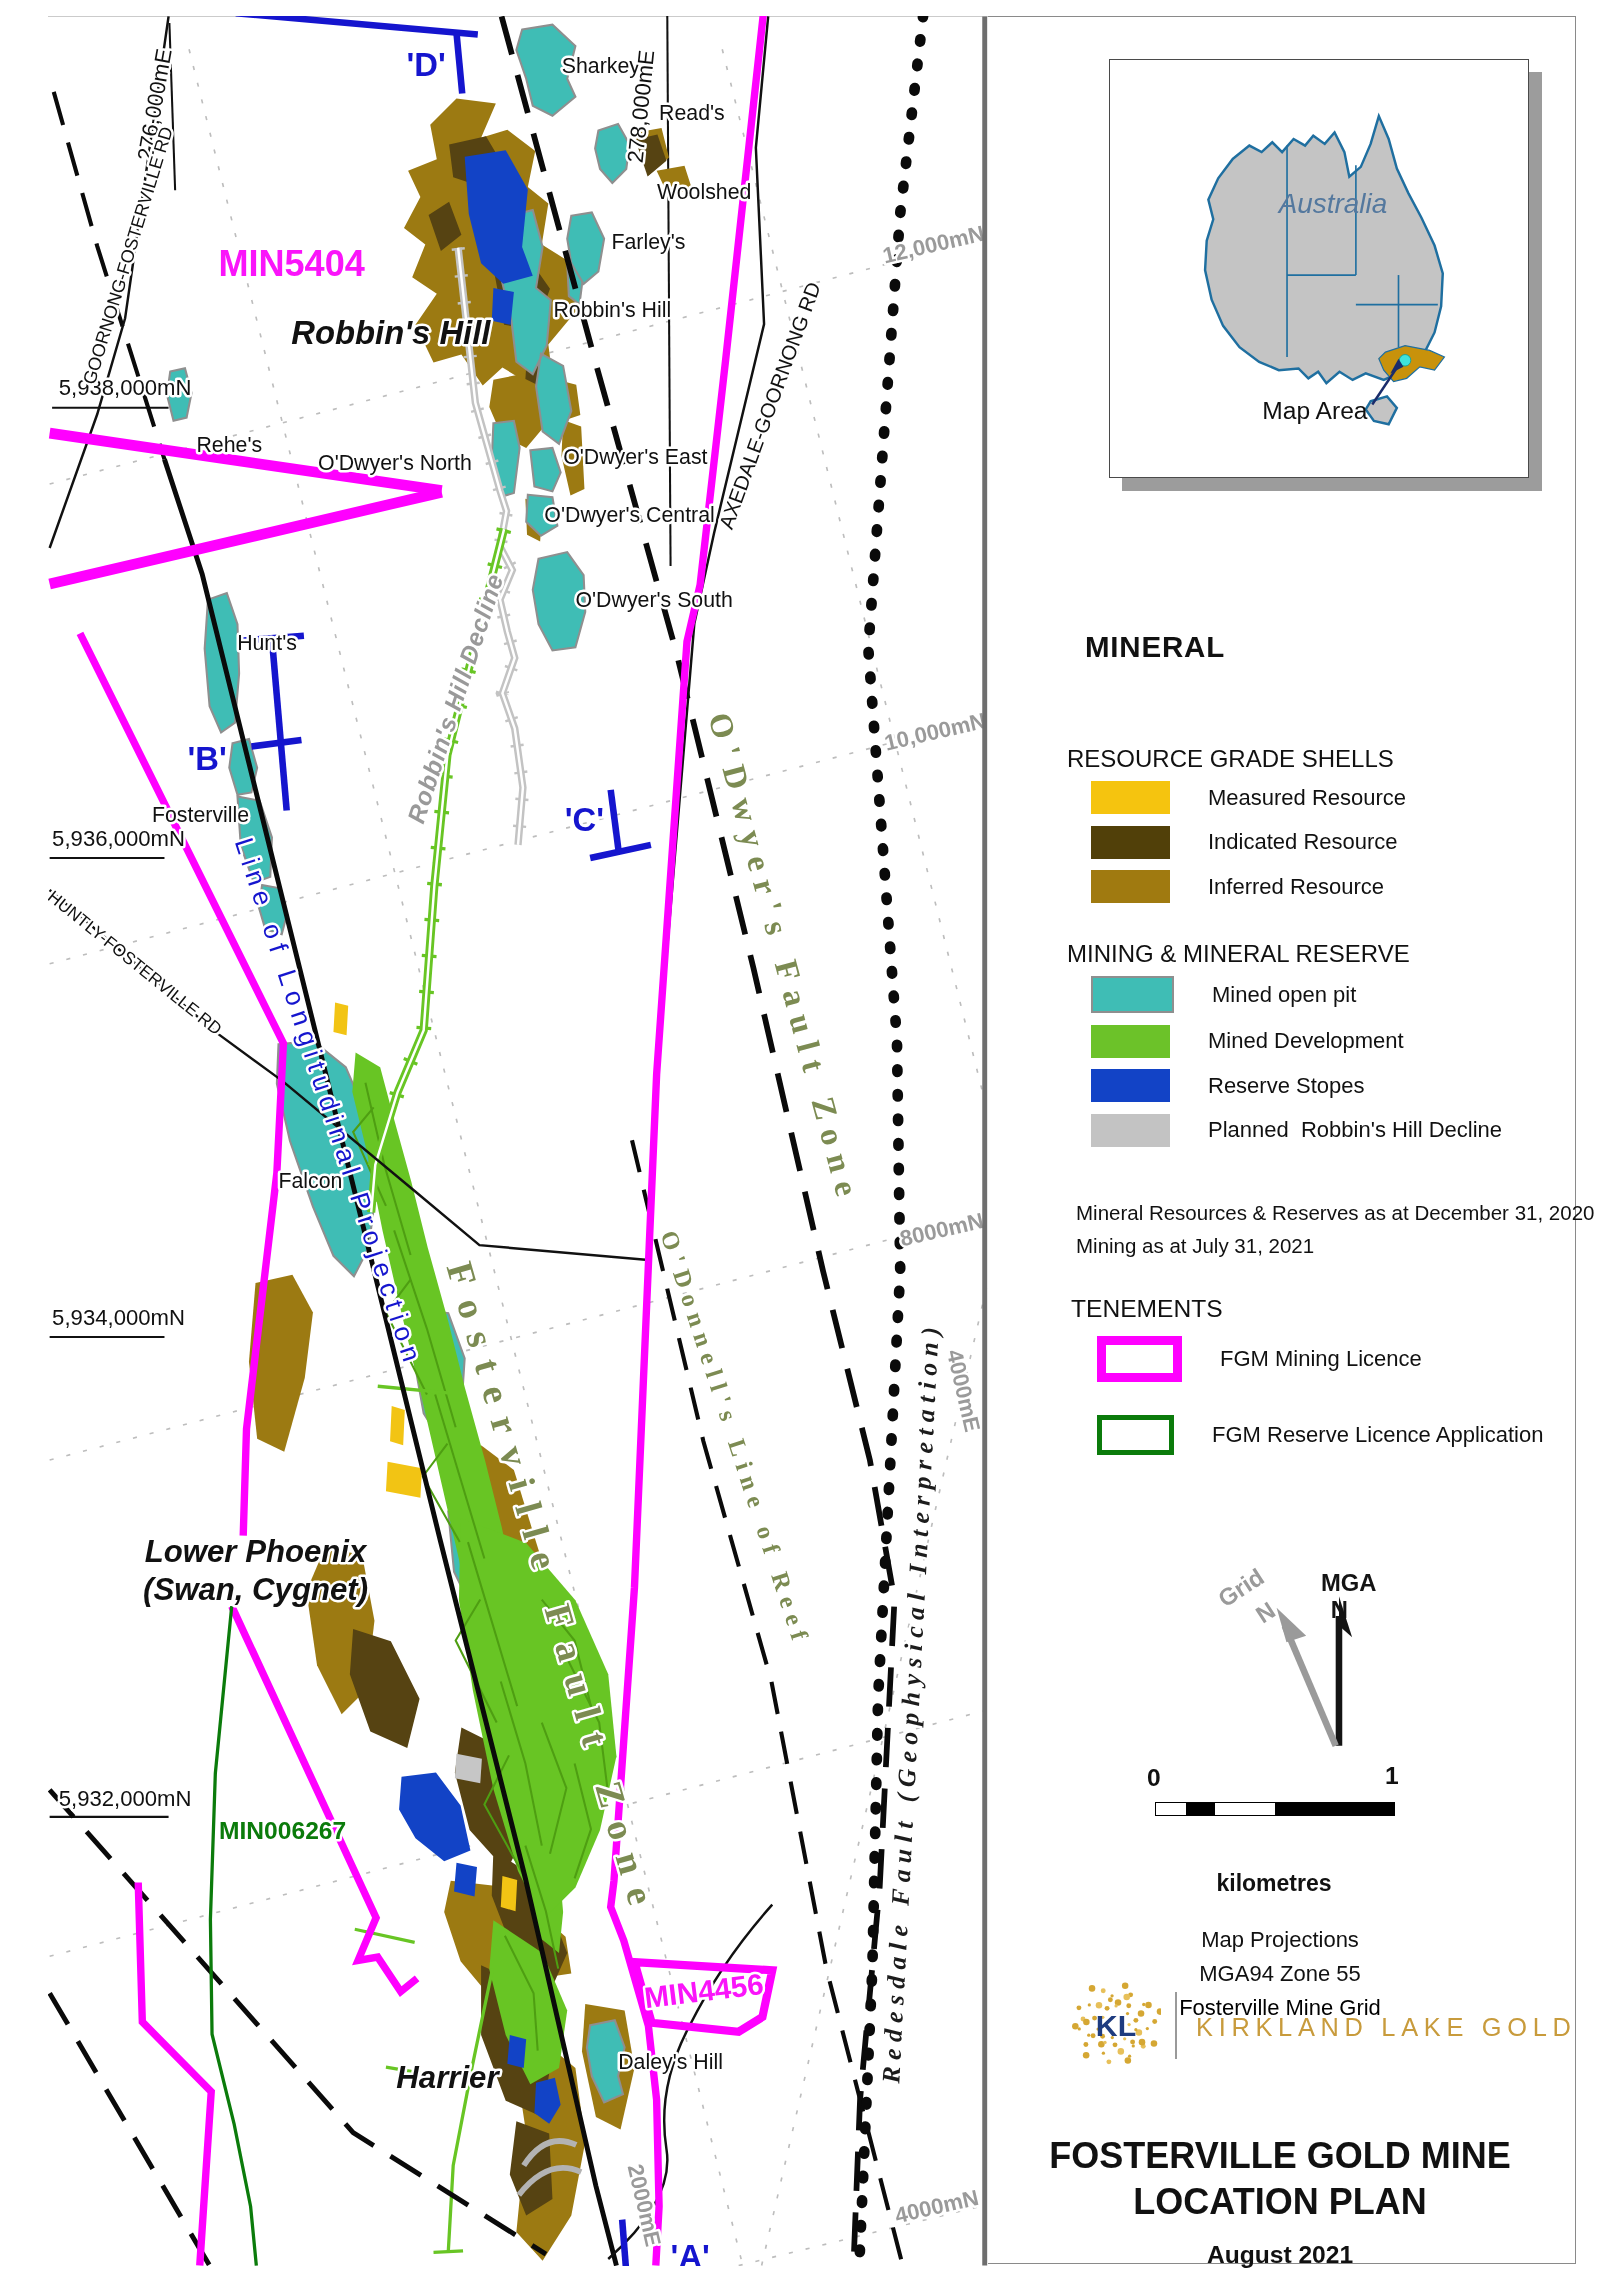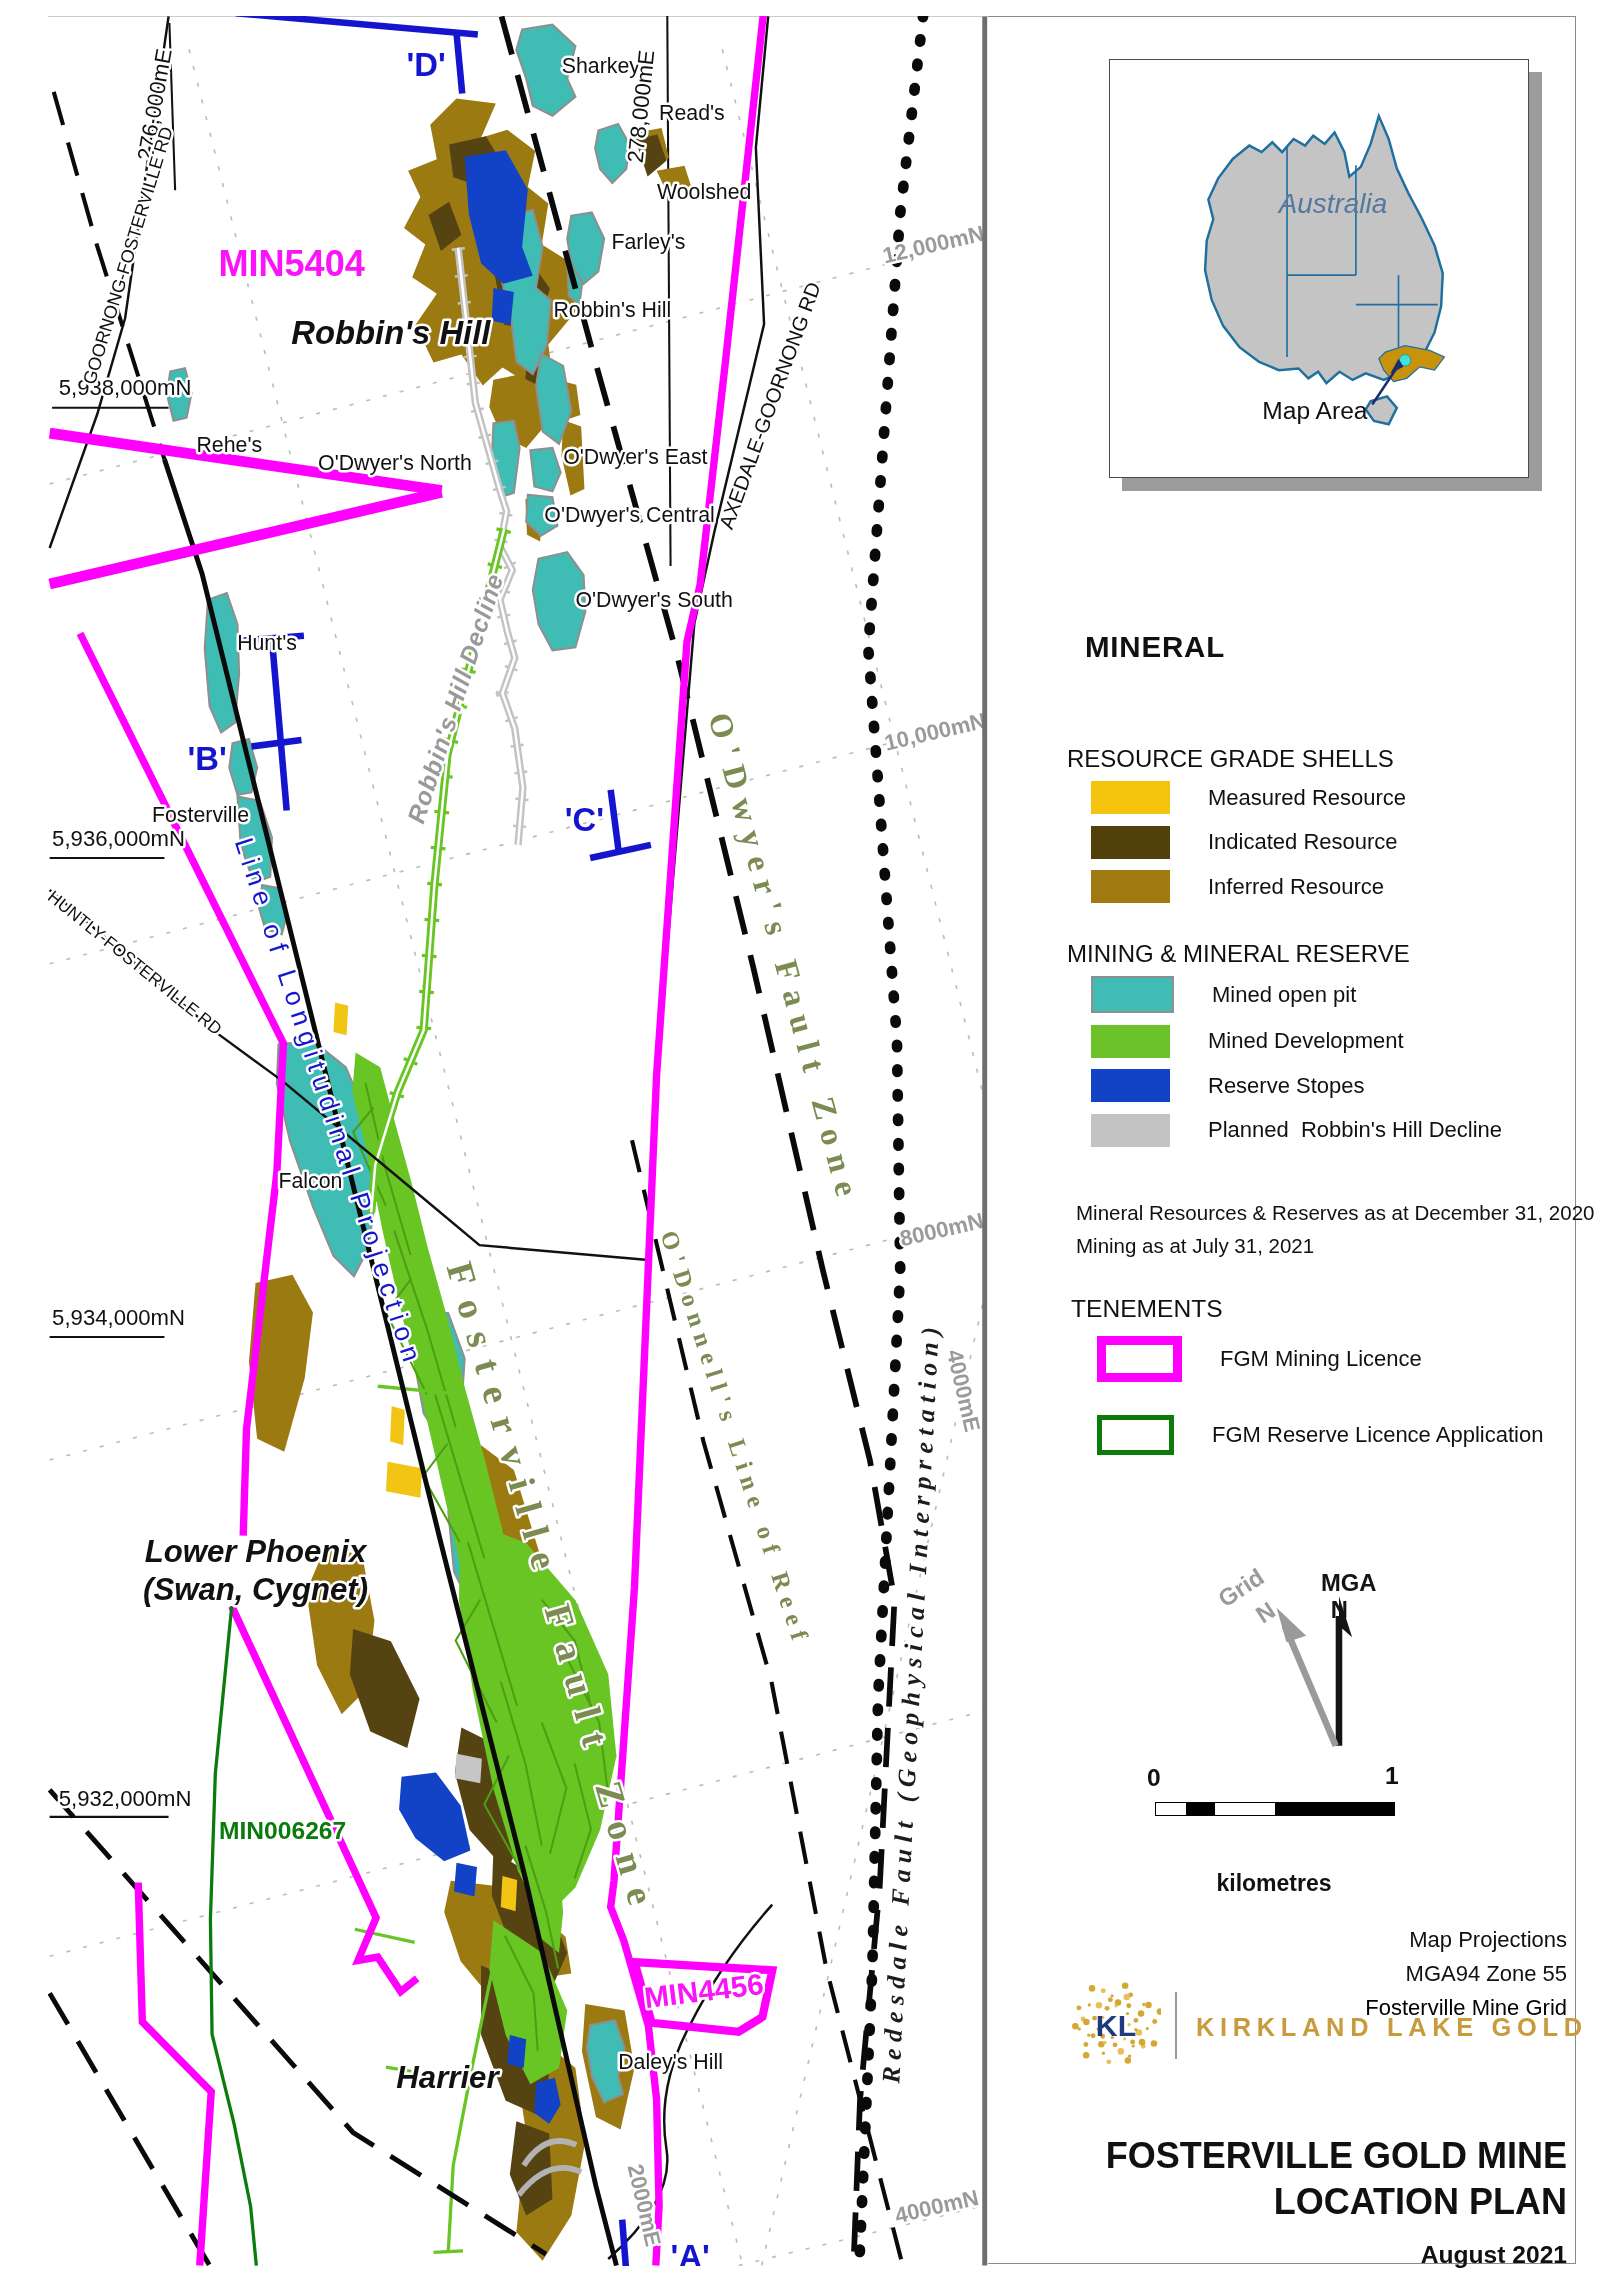--- a/index.html
+++ b/index.html
@@ -9,26 +9,26 @@
   
   #sheet-border{left:48px;top:16.4px;width:1526px;height:2246px;border:1.6px solid #8a8a8a;}
   
   .h-legend{font-size:29.5px;font-weight:bold;letter-spacing:0.8px;}
   .h-sub{font-size:24px;}
   .lg-row{display:flex;align-items:center;margin-bottom:11.5px;padding-left:16px;}
   .lg-swatch{width:79px;height:33px;display:inline-block;flex:0 0 auto;}
   .lg-outline{display:inline-block;flex:0 0 auto;background:#fff;border-style:solid;}
   .lg-label{font-size:22px;margin-left:38px;white-space:pre-wrap;}
   .note{font-size:20.5px;line-height:33px;}
-  .center{text-align:right;}
+  .center{text-align:center;}
   .proj{font-size:22px;line-height:34px;}
   .proj .gray{color:#000000;}
   .title1{font-size:36px;font-weight:bold;letter-spacing:0px;}
   .date{font-size:24.6px;font-weight:bold;}
-  .company{font-size:25.4px;font-weight:bold;letter-spacing:5.7px;color:#C89B3C;white-space:nowrap;}
+  .company{font-size:25.4px;font-weight:normal;letter-spacing:5.7px;color:#C89B3C;white-space:nowrap;}
   .scale-num{font-size:24.6px;font-weight:bold;}
   .kilometres{font-size:23px;font-weight:bold;}
   
   .ml{text-anchor:middle;dominant-baseline:middle;paint-order:stroke;stroke:#fff;stroke-width:6px;stroke-linejoin:round;font-family:"Liberation Sans",sans-serif;}
   .ml.place{fill:#111;}
   .ml.mga{fill:#111;}
   .ml.area{fill:#111;font-weight:bold;font-style:italic;}
   .ml.minmag{fill:#FA14FA;font-weight:bold;}
   .ml.mingrn{fill:#0B7B0B;font-weight:bold;}
   .ml.section{fill:#1515CE;font-weight:bold;}

